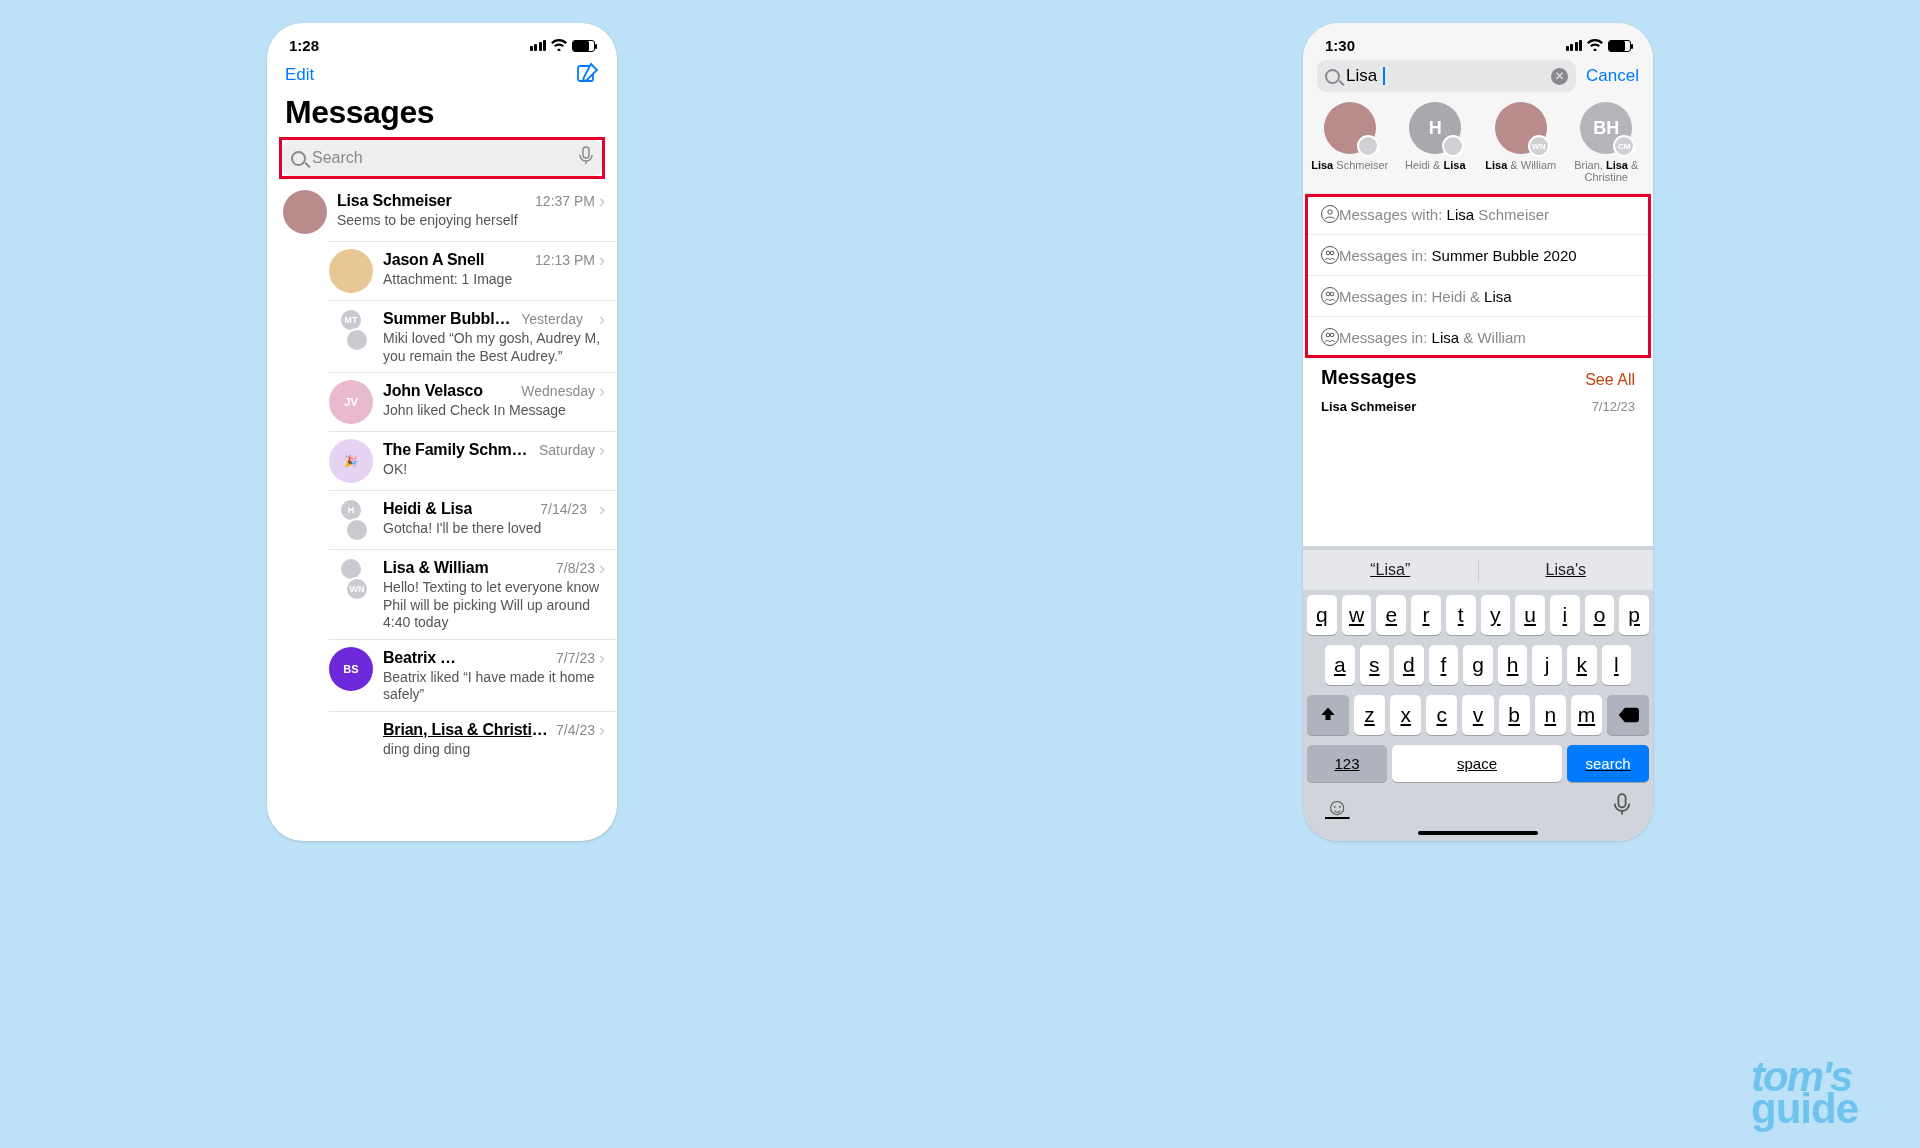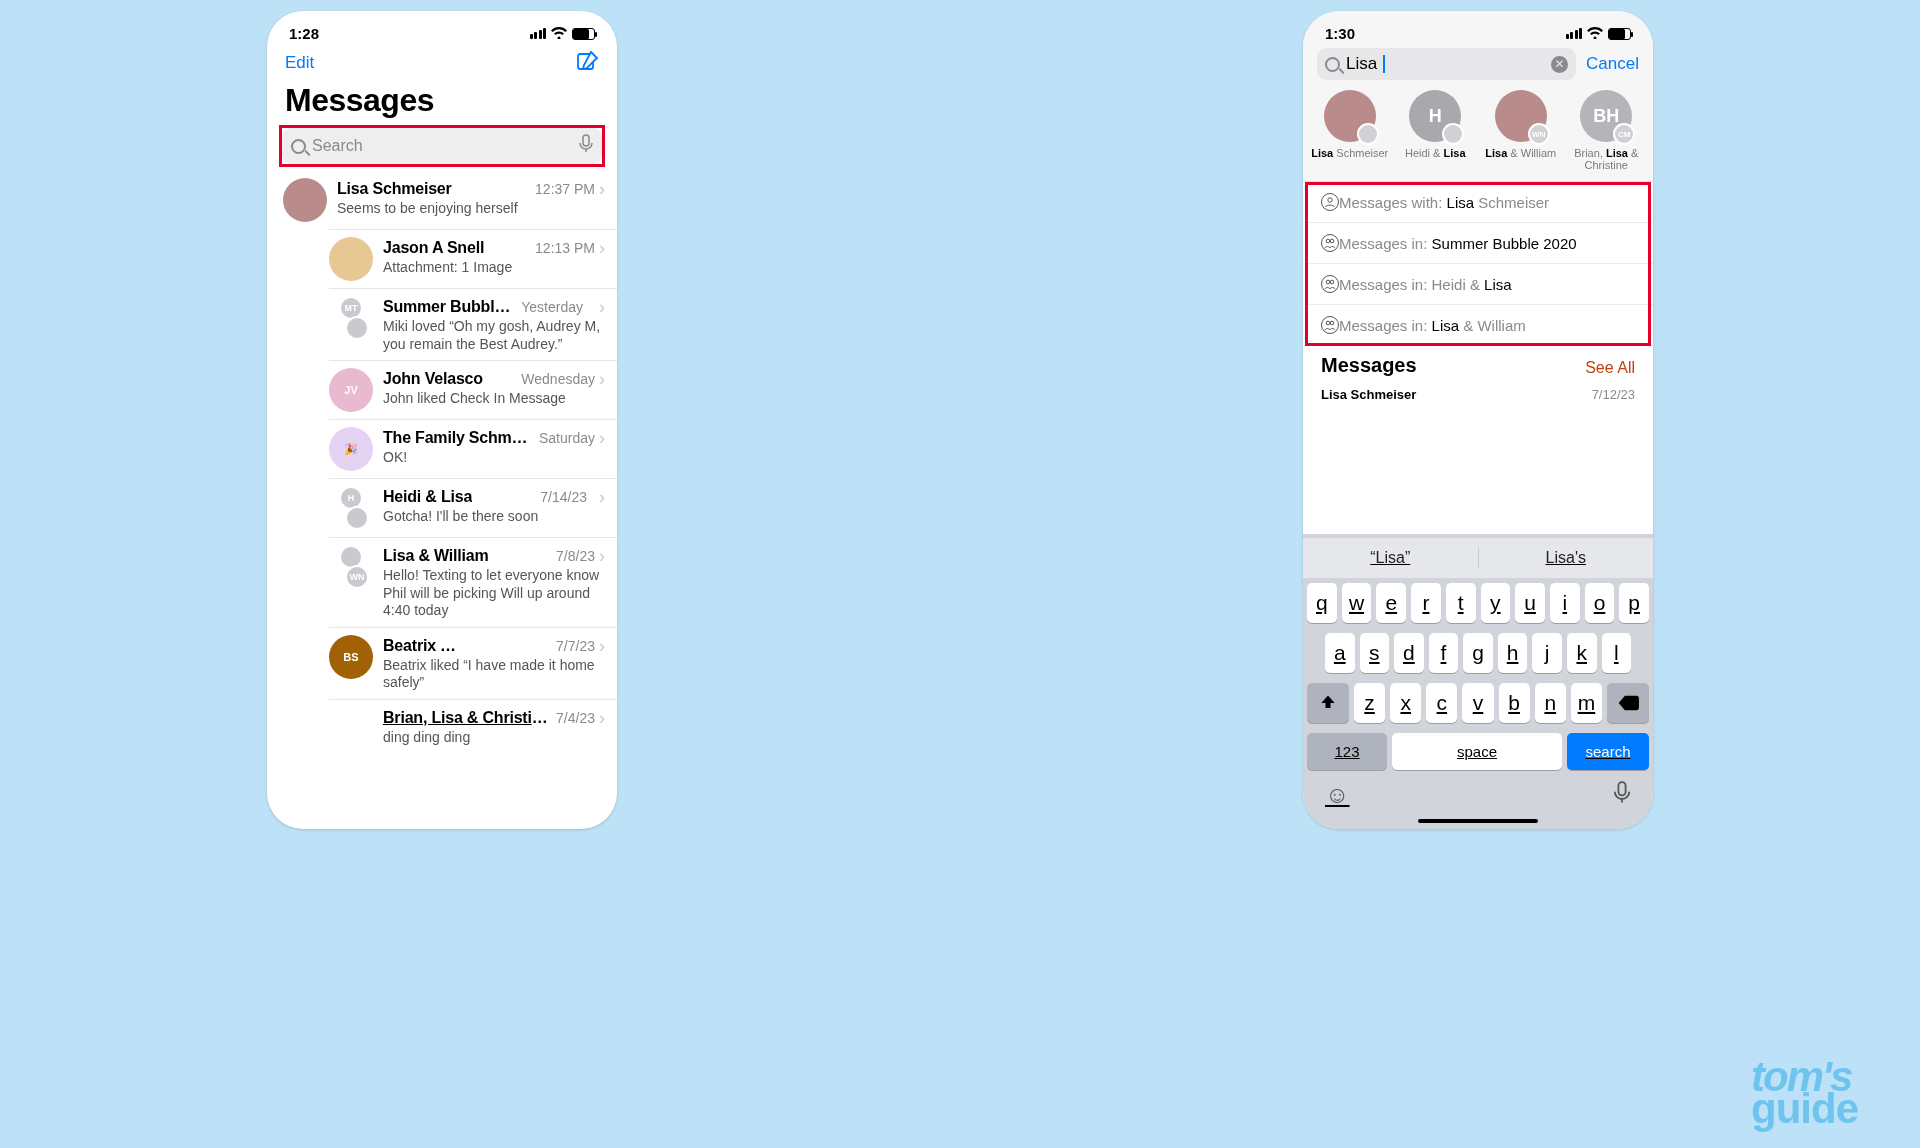--- a/index.html
+++ b/index.html
@@ -12,21 +12,21 @@
   }
   .stage {
     position:absolute;
     left:245px;
     top:11px;
     width:1430px;
     height:818px;
   }
   .phone {
     position:absolute;
-    top:0;
+    top:12px;
     width:350px;
     height:818px;
     background:#fff;
     border-radius:36px;
     overflow:hidden;
     box-shadow:0 1px 3px rgba(0,0,0,.15);
   }
   .phone.left  { left:22px; }
   .phone.right { right:22px; }
 
@@ -276,41 +276,41 @@
             <div class="sm"></div>
           </div>
           <div class="body">
             <div class="line1">
               <span class="name">Heidi &amp; Lisa</span>
               <span style="display: flex; gap: 12px; align-items: center;">
                 <span class="time">7/14/23</span>
                 <span class="chev">›</span>
               </span>
             </div>
-            <div class="snippet">Gotcha! I'll be there soon</div>
+            <div class="snippet">Gotcha! I'll be there loved</div>
           </div>
         </div>
         <div class="row">
           <div class="cluster">
             <div class="sm"></div>
             <div class="sm">WN</div>
           </div>
           <div class="body">
             <div class="line1">
               <span class="name">Lisa &amp; William</span>
               <span style="display: flex; gap: 4px; align-items: center;">
                 <span class="time">7/8/23</span>
                 <span class="chev">›</span>
               </span>
             </div>
             <div class="snippet">Hello! Texting to let everyone know Phil will be picking Will up around 4:40 today</div>
           </div>
         </div>
         <div class="row">
-          <div class="avatar" style="background: #a16207;">BS</div>
+          <div class="avatar" style="background: #6d28d9;">BS</div>
           <div class="body">
             <div class="line1">
               <span class="name">Beatrix <span style="display:inline-block;background:#000;width:110px;height:14px;vertical-align:middle"></span></span>
               <span style="display: flex; gap: 4px; align-items: center;">
                 <span class="time">7/7/23</span>
                 <span class="chev">›</span>
               </span>
             </div>
             <div class="snippet">Beatrix liked “I have made it home safely”</div>
           </div>

